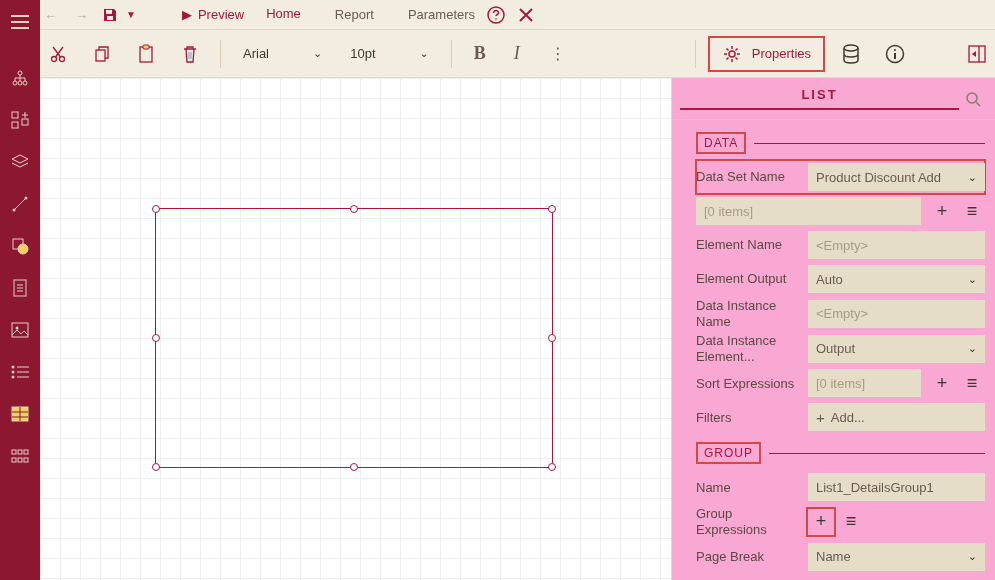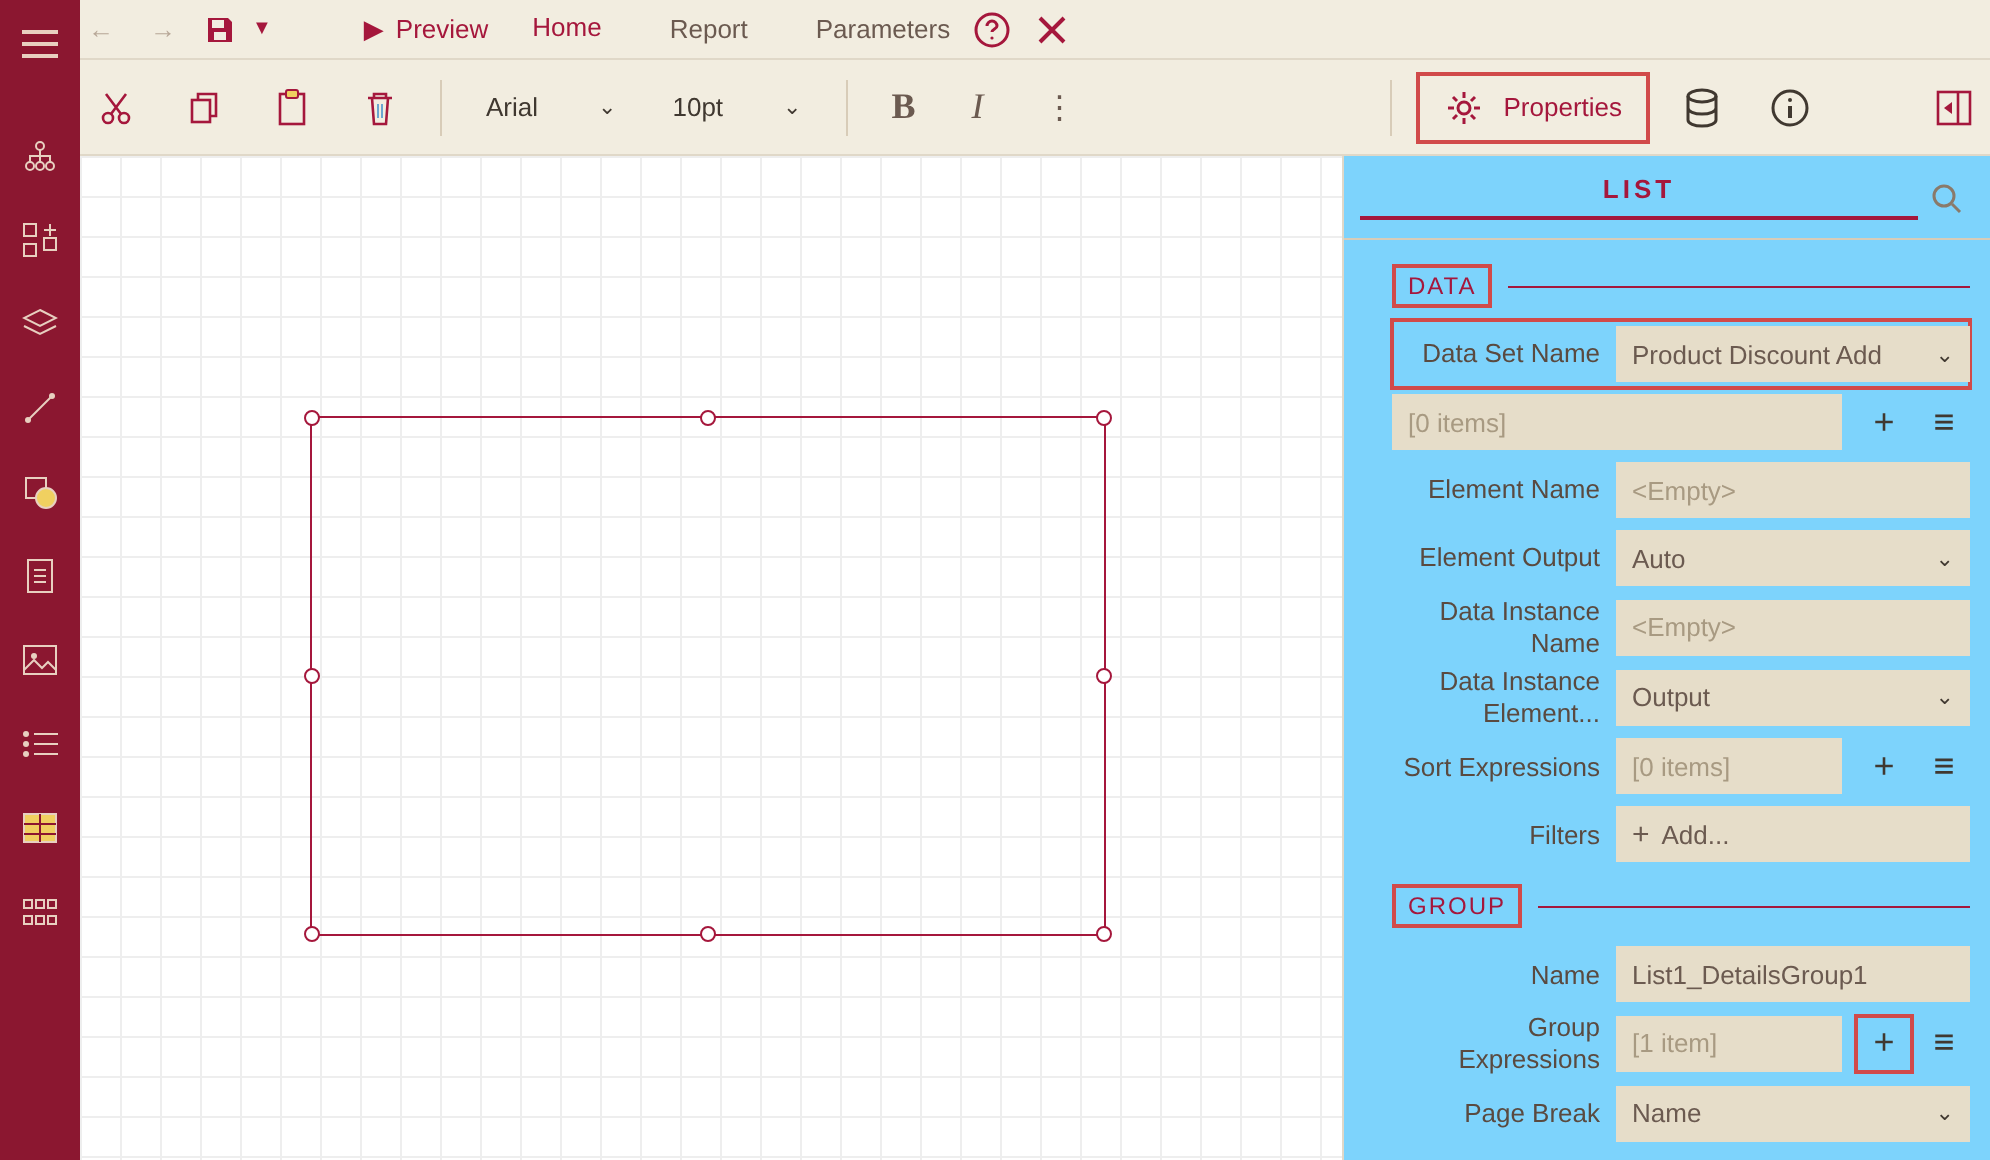--- a/index.html
+++ b/index.html
@@ -16,21 +16,21 @@
 .titlebar .center { flex: 1; text-align: center; display: flex; justify-content: center; gap: 10px; }
 .titlebar .center .unsaved { font-style: italic; color: #8a7a6a; }
 .titlebar .right { display: flex; align-items: center; gap: 14px; color: #a5173c; }
 .titlebar .right .close { color: #a5173c; font-size: 16px; }
 
 
 .toolbar { height: 48px; background: #f2ede0; display: flex; align-items: center; padding-left: 40px; gap: 8px; font-size: 13px; border-bottom: 1px solid #e0d8c8; }
 .toolbar .sep { width: 1px; height: 28px; background: #d8ccb8; margin: 0 4px; }
 .toolbar .iconbtn { width: 36px; height: 36px; display: flex; align-items: center; justify-content: center; color: #a5173c; cursor: pointer; border-radius: 2px; }
 .toolbar select, .fauxselect { border: none; background: transparent; font-size: 13px; color: #403830; padding: 6px 10px; cursor: pointer; }
-.fauxselect { display: flex; align-items: center; gap: 30px; }
+.fauxselect { display: flex; align-items: center; gap: 44px; }
 .fauxselect .chev { color: #403830; font-size: 11px; }
 .toolbar .fmt { font-family: 'Times New Roman', serif; font-size: 18px; padding: 0 10px; cursor: pointer; color: #6b5a50; }
 .toolbar .fmt.bold { font-weight: bold; }
 .toolbar .fmt.italic { font-style: italic; }
 .toolbar .ellipsis { color: #6b5a50; padding: 0 12px; cursor: pointer; font-size: 16px; }
 .toolbar .spacer { flex: 1; }
 .toolbar .props { display: flex; align-items: center; gap: 10px; color: #a5173c; padding: 6px 12px; border: 2px solid #d14a4a; cursor: pointer; }
 .toolbar .righticon { width: 36px; height: 36px; display: flex; align-items: center; justify-content: center; color: #403830; cursor: pointer; }
 
 
@@ -44,33 +44,33 @@
 
 .canvas-wrap { flex: 1; background: #fff; position: relative; overflow: hidden; }
 .canvas-grid { position: absolute; inset: 0; background-image: linear-gradient(#eee 1px, transparent 1px), linear-gradient(90deg, #eee 1px, transparent 1px); background-size: 20px 20px; }
 .selection { position: absolute; left: 115px; top: 130px; width: 398px; height: 260px; border: 1px solid #a5173c; }
 .handle { position: absolute; width: 8px; height: 8px; background: #fff; border: 1px solid #a5173c; border-radius: 50%; }
 .h-nw { left: -4px; top: -4px; } .h-n { left: calc(50% - 4px); top: -4px; } .h-ne { right: -4px; top: -4px; }
 .h-w { left: -4px; top: calc(50% - 4px); } .h-e { right: -4px; top: calc(50% - 4px); }
 .h-sw { left: -4px; bottom: -4px; } .h-s { left: calc(50% - 4px); bottom: -4px; } .h-se { right: -4px; bottom: -4px; }
 
 
-.panel { width: 324px; background: #7dd3fc; border-left: 1px solid #e0d8c8; display: flex; flex-direction: column; overflow-y: auto; }
+.panel { width: 324px; background: #f9a8d4; border-left: 1px solid #e0d8c8; display: flex; flex-direction: column; overflow-y: auto; }
 .panel-tabs { display: flex; align-items: center; border-bottom: 1px solid #d8ccb8; padding: 0 8px; height: 42px; }
 .panel-tabs .ptab { flex: 1; text-align: center; font-size: 13px; letter-spacing: 2px; color: #a5173c; font-weight: 600; padding-bottom: 6px; border-bottom: 2px solid #a5173c; cursor: pointer; }
 .panel-tabs .search { color: #8a7a6a; cursor: pointer; padding: 0 6px; }
 
 .section { padding: 4px 10px 2px 24px; }
 .section-head { display: flex; align-items: center; gap: 8px; margin: 8px 0 6px 0; }
 .section-head .label { font-size: 12px; color: #a5173c; letter-spacing: 1px; border: 2px solid #d14a4a; padding: 2px 6px; }
 .section-head .line { flex: 1; height: 1px; background: #a5173c; }
 
 .prop-row { display: flex; align-items: center; gap: 8px; min-height: 34px; font-size: 13px; color: #5a4a40; }
 .prop-row.hl { outline: 2px solid #d14a4a; outline-offset: -1px; }
-.prop-label { width: 104px; flex-shrink: 0; line-height: 1.2; padding: 2px 0; text-align: right; }
+.prop-label { width: 104px; flex-shrink: 0; line-height: 1.2; padding: 2px 0; }
 .prop-label .help { display: inline-flex; width: 15px; height: 15px; background: #403830; color: #f2ede0; border-radius: 50%; align-items: center; justify-content: center; font-size: 10px; margin-left: 2px; vertical-align: middle; }
 .prop-control { flex: 1; background: #e6ddc9; height: 28px; display: flex; align-items: center; padding: 0 8px; color: #6b5a50; position: relative; }
 .prop-control.empty { color: #a89a82; }
 .prop-control .chev { position: absolute; right: 8px; font-size: 11px; color: #403830; }
 .prop-control .plus { margin-right: 6px; font-size: 15px; }
 .prop-actions { display: flex; gap: 4px; }
 .prop-actions .ab { width: 26px; height: 26px; display: flex; align-items: center; justify-content: center; color: #403830; cursor: pointer; font-size: 18px; }
 .prop-actions .ab.hl { outline: 2px solid #d14a4a; }
 
 svg { display: block; }
@@ -376,23 +376,20 @@
 
       <div class="prop-row">
         <div class="prop-label">Name</div>
         <div class="prop-control">
             <span>List1_DetailsGroup1</span>
           </div>
       </div>
 
       <div class="prop-row">
         <div class="prop-label">Group Expressions</div>
-        <div class="prop-control empty">
-            <span>[1 item]</span>
-          </div>
         <div class="prop-actions">
           <div class="ab hl">+</div>
           <div class="ab">≡</div>
         </div>
       </div>
 
       <div class="prop-row">
         <div class="prop-label">Page Break</div>
         <div class="prop-control">
             <span>Name</span>

